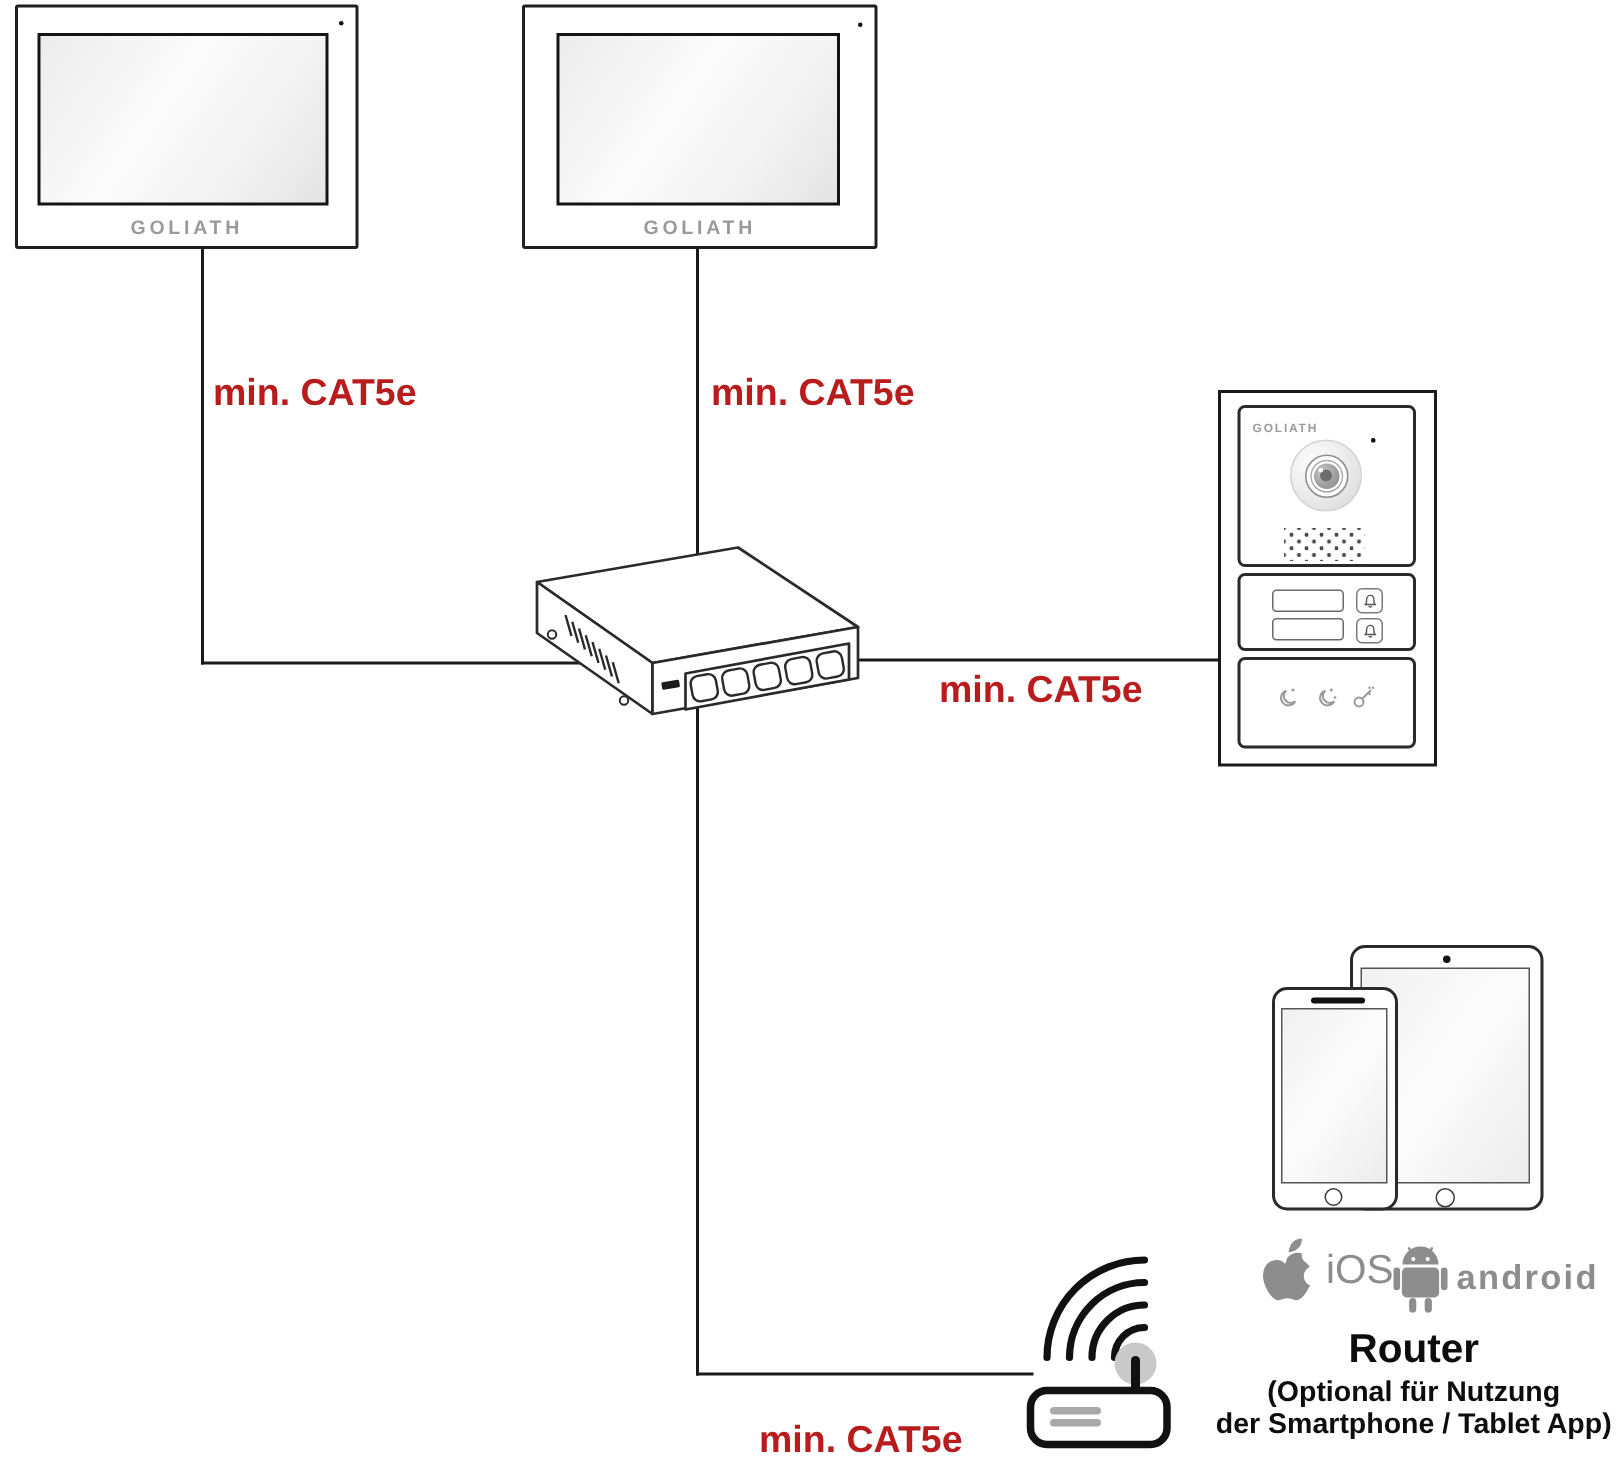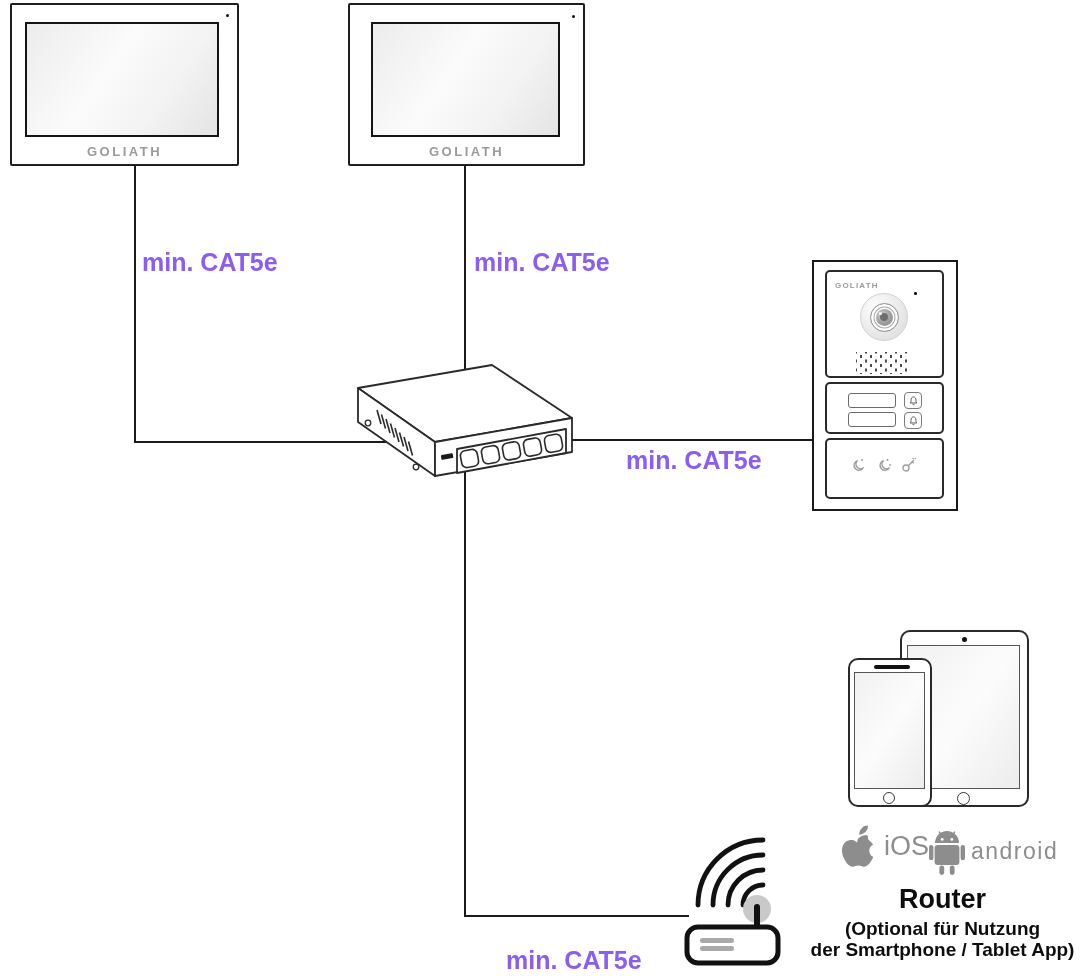--- a/index.html
+++ b/index.html
@@ -22,21 +22,21 @@
     background:linear-gradient(125deg,#ececec 0%,#fbfbfb 42%,#f3f3f3 70%,#e4e4e4 100%);
   }
   .monitor .m-logo {
     position:absolute; left:0; right:0; top:139px; text-align:center;
     color:#9a9a9a; font-weight:600; font-size:13px; letter-spacing:2.5px;
   }
   .tiny-dot { position:absolute; width:3px; height:3px; border-radius:50%; background:#111; }
 
   
   .cable-label {
-    position:absolute; font-size:25px; font-weight:bold; color:#8b5cf6; z-index:3;
+    position:absolute; font-size:25px; font-weight:bold; color:#b91c1c; z-index:3;
     white-space:nowrap;
   }
 
   
   #switch-svg { position:absolute; left:340px; top:355px; z-index:2; }
 
   
   .door-station {
     position:absolute; left:812px; top:260px; width:146px; height:251px;
     background:#ffffff; border:2.5px solid #1a1a1a; z-index:2;
@@ -95,21 +95,21 @@
   .home-btn { position:absolute; border:1.5px solid #3a3a3a; border-radius:50%; background:#fff; }
   .phone-speaker { position:absolute; left:24px; top:5px; width:36px; height:4px; background:#111; border-radius:2px; }
   .tab-cam { position:absolute; left:60px; top:5px; width:5px; height:5px; border-radius:50%; background:#111; }
 
   
   #router-svg { position:absolute; left:655px; top:833px; z-index:2; }
 
   
   .platform-label { position:absolute; color:#8d8d8d; z-index:3; }
   #ios-label { left:884px; top:831px; font-size:27px; }
-  #android-label { left:971px; top:838px; font-size:23px; letter-spacing:1.5px; font-weight:400; }
+  #android-label { left:971px; top:838px; font-size:23px; letter-spacing:1.5px; font-weight:700; }
   #apple-svg { position:absolute; left:836px; top:824px; }
   #android-svg { position:absolute; left:927px; top:826px; }
 
   
   .router-caption { position:absolute; left:800px; top:884px; width:285px; text-align:center; z-index:3; }
   .router-caption .rc-title { font-size:27px; font-weight:bold; color:#0d0d0d; margin-bottom:3px; }
   .router-caption .rc-line  { font-size:19px; font-weight:bold; color:#0d0d0d; line-height:21px; }
 </style>
 </head>
 <body>

